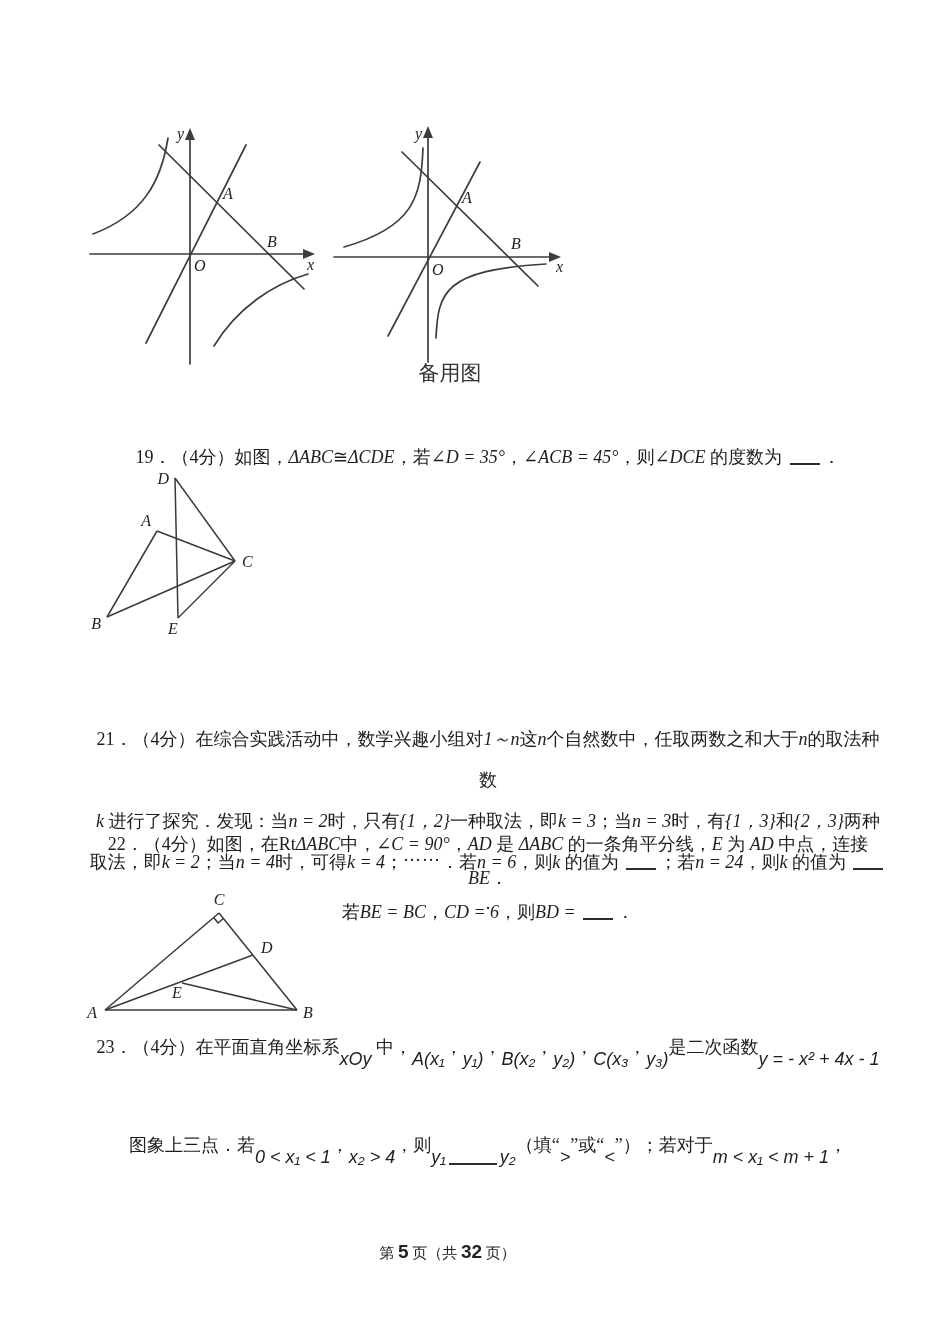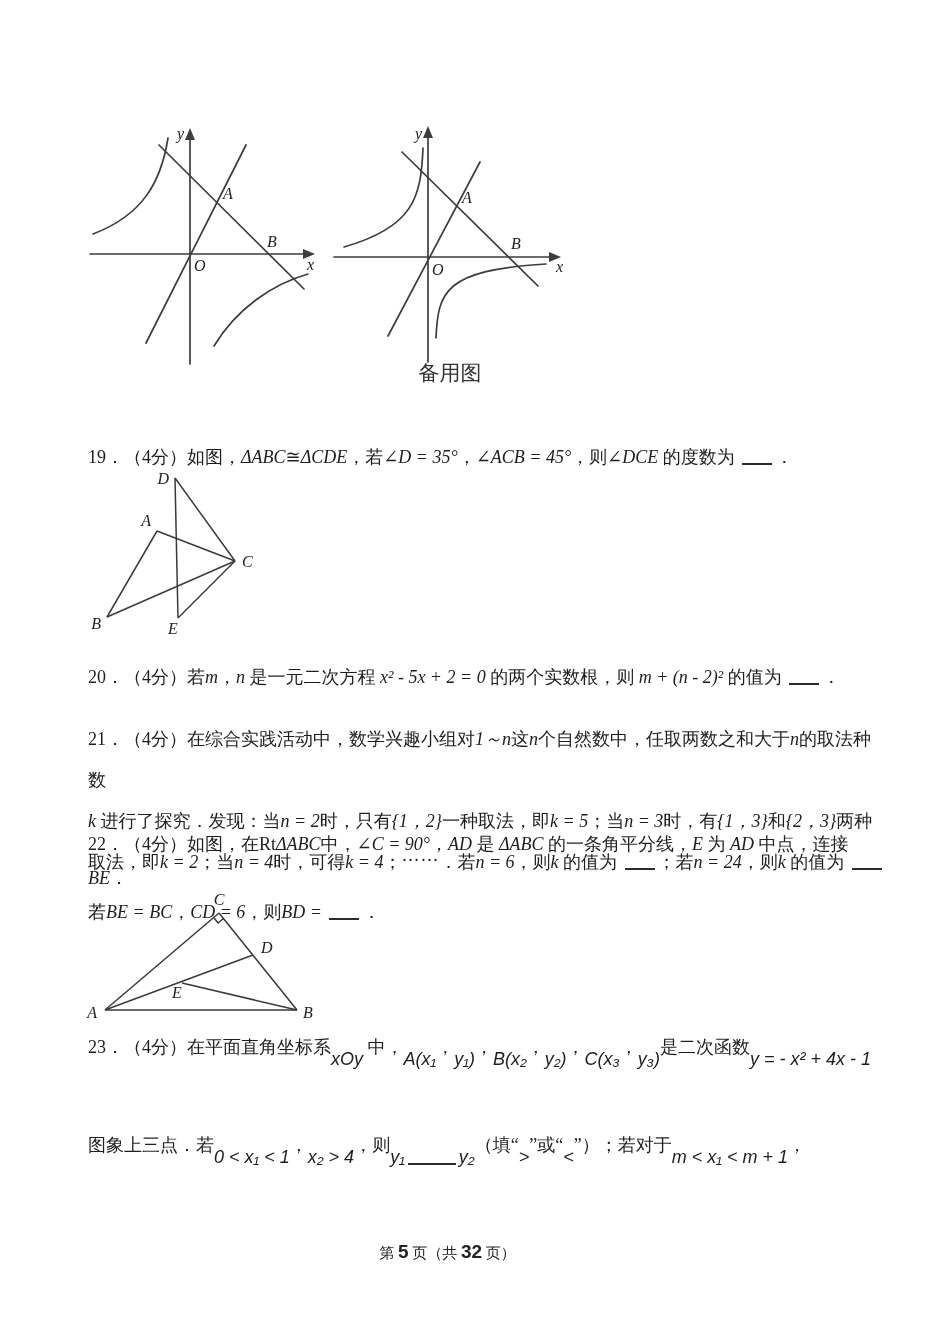--- a/index.html
+++ b/index.html
@@ -1,18 +1,18 @@
 <!DOCTYPE html>
 <html><head>
 <meta charset="utf-8">
 <style>
   html,body{margin:0;padding:0;background:#e8e8e8;}
   .page{position:relative;width:950px;height:1344px;background:#ffffff;overflow:hidden;
         font-family:"Liberation Serif","DejaVu Serif",serif;color:#1e1e1e;}
-  .q{position:absolute;left:88px;width:800px;font-size:18px;line-height:34px;}
+  .q{position:absolute;left:88px;width:800px;font-size:18px;line-height:34px;text-align:center;}
   .c{font-style:normal;}
   .m{font-style:italic;font-family:"Liberation Serif","DejaVu Serif","DejaVu Sans",serif;}
   .low{position:relative;top:12px;display:inline-block;font-style:italic;
        font-family:Liberation Sans, sans-serif;}
   .dots{position:relative;top:-7px;letter-spacing:1px;}
   .blank{display:inline-block;width:30px;height:2px;border-bottom:2px solid #2c2c2c;
          vertical-align:-2px;margin:0 3px;}
   .blank.wide{width:48px;}
   .sec{position:absolute;left:85px;top:399px;font-size:19px;font-weight:bold;letter-spacing:0.5px;}
   .q23line{line-height:30px;}
@@ -75,27 +75,24 @@
     <line class="thin" x1="72" y1="63" x2="150" y2="93"></line>
     <line class="thin" x1="72" y1="63" x2="22" y2="149"></line>
     <line class="thin" x1="22" y1="149" x2="150" y2="93"></line>
     <text x="84" y="16" text-anchor="end">D</text>
     <text x="66" y="58" text-anchor="end">A</text>
     <text x="157" y="99">C</text>
     <text x="16" y="161" text-anchor="end">B</text>
     <text x="88" y="166" text-anchor="middle">E</text>
   </svg>
 
-  <div class="q" style="top:660px">
-    <span class="c">20．（4分）若</span><span class="m">m</span><span class="c">，</span><span class="m">n</span><span class="c"> 是一元二次方程 </span><span class="m">x² - 5x + 2 = 0</span><span class="c"> 的两个实数根，则 </span><span class="m">m + (n - 2)²</span><span class="c"> 的值为 </span><span class="blank"></span><span class="c">．</span>
-  </div>
 
   <div class="q" style="top:719px;line-height:41px">
     <span class="c">21．（4分）在综合实践活动中，数学兴趣小组对</span><span class="m">1～n</span><span class="c">这</span><span class="m">n</span><span class="c">个自然数中，任取两数之和大于</span><span class="m">n</span><span class="c">的取法种数</span><br>
-    <span class="m">k</span><span class="c"> 进行了探究．发现：当</span><span class="m">n = 2</span><span class="c">时，只有</span><span class="m">{1，2}</span><span class="c">一种取法，即</span><span class="m">k = 5</span><span class="c">；当</span><span class="m">n = 3</span><span class="c">时，有</span><span class="m">{1，3}</span><span class="c">和</span><span class="m">{2，3}</span><span class="c">两种</span><br>
+    <span class="m">k</span><span class="c"> 进行了探究．发现：当</span><span class="m">n = 2</span><span class="c">时，只有</span><span class="m">{1，2}</span><span class="c">一种取法，即</span><span class="m">k = 3</span><span class="c">；当</span><span class="m">n = 3</span><span class="c">时，有</span><span class="m">{1，3}</span><span class="c">和</span><span class="m">{2，3}</span><span class="c">两种</span><br>
     <span class="c">取法，即</span><span class="m">k = 2</span><span class="c">；当</span><span class="m">n = 4</span><span class="c">时，可得</span><span class="m">k = 4</span><span class="c">；</span><span class="c dots">……</span><span class="c">．若</span><span class="m">n = 6</span><span class="c">，则</span><span class="m">k</span><span class="c"> 的值为 </span><span class="blank"></span><span class="c">；若</span><span class="m">n = 24</span><span class="c">，则</span><span class="m">k</span><span class="c"> 的值为 </span><span class="blank"></span><span class="c">．</span>
   </div>
 
   <div class="q" style="top:827px">
     <span class="c">22．（4分）如图，在Rt</span><span class="m">ΔABC</span><span class="c">中，</span><span class="m">∠C = 90°</span><span class="c">，</span><span class="m">AD</span><span class="c"> 是 </span><span class="m">ΔABC</span><span class="c"> 的一条角平分线，</span><span class="m">E</span><span class="c"> 为 </span><span class="m">AD</span><span class="c"> 中点，连接 </span><span class="m">BE</span><span class="c">．</span><br>
     <span class="c">若</span><span class="m">BE = BC</span><span class="c">，</span><span class="m">CD = 6</span><span class="c">，则</span><span class="m">BD = </span><span class="blank"></span><span class="c">．</span>
   </div>
 
   <svg style="left:85px;top:891px" width="230" height="138" viewBox="0 0 230 138">
     <line class="thin" x1="20" y1="119" x2="212" y2="119"></line>

